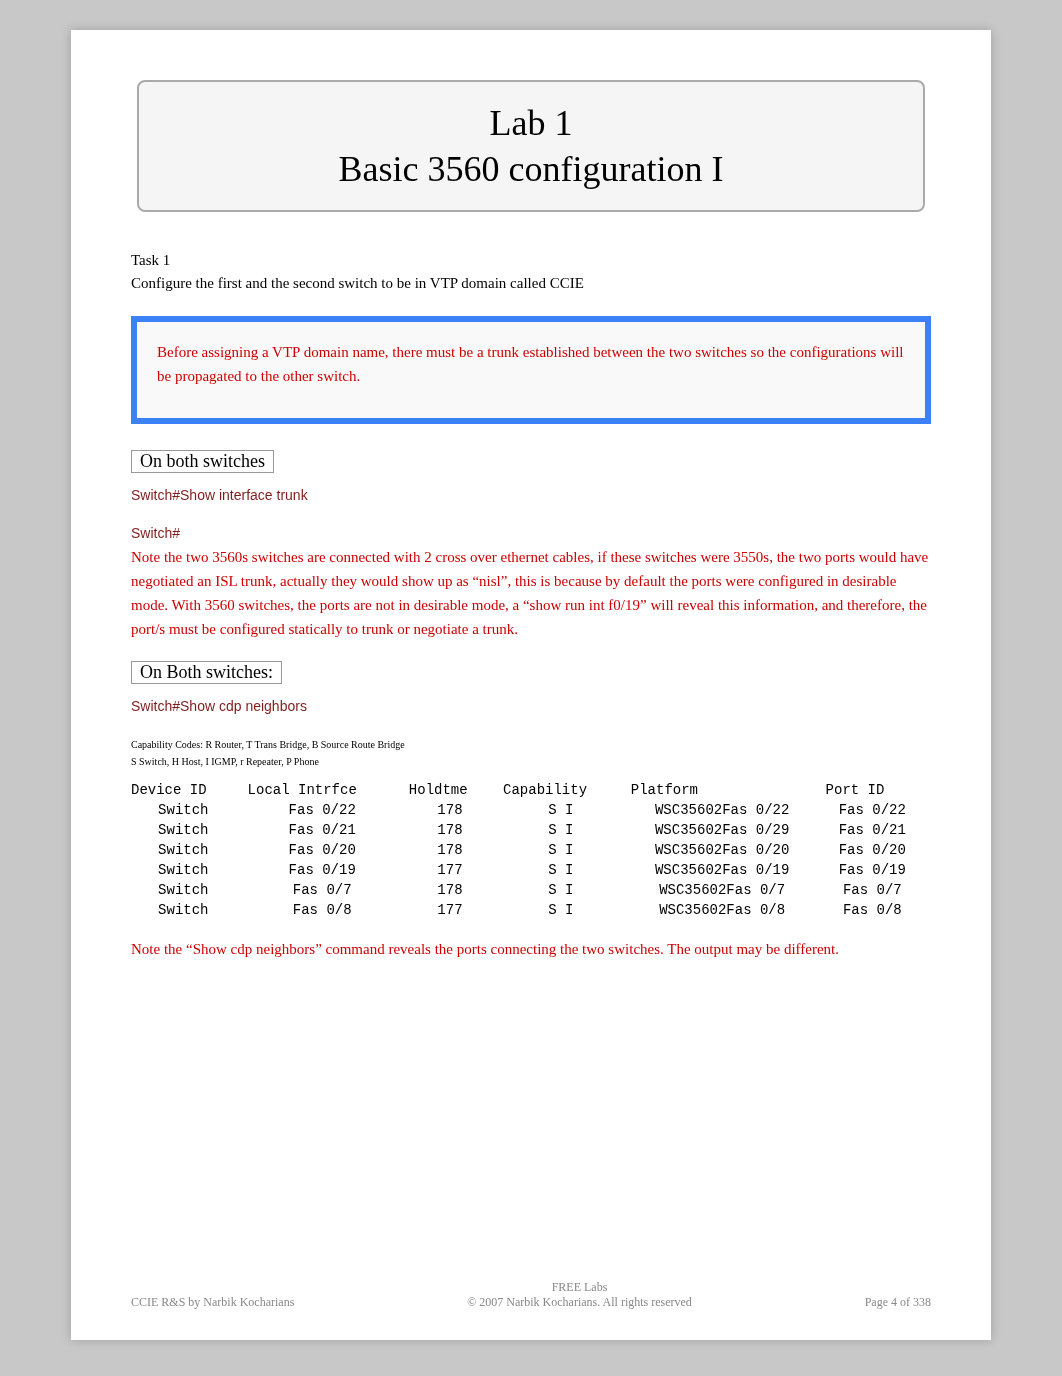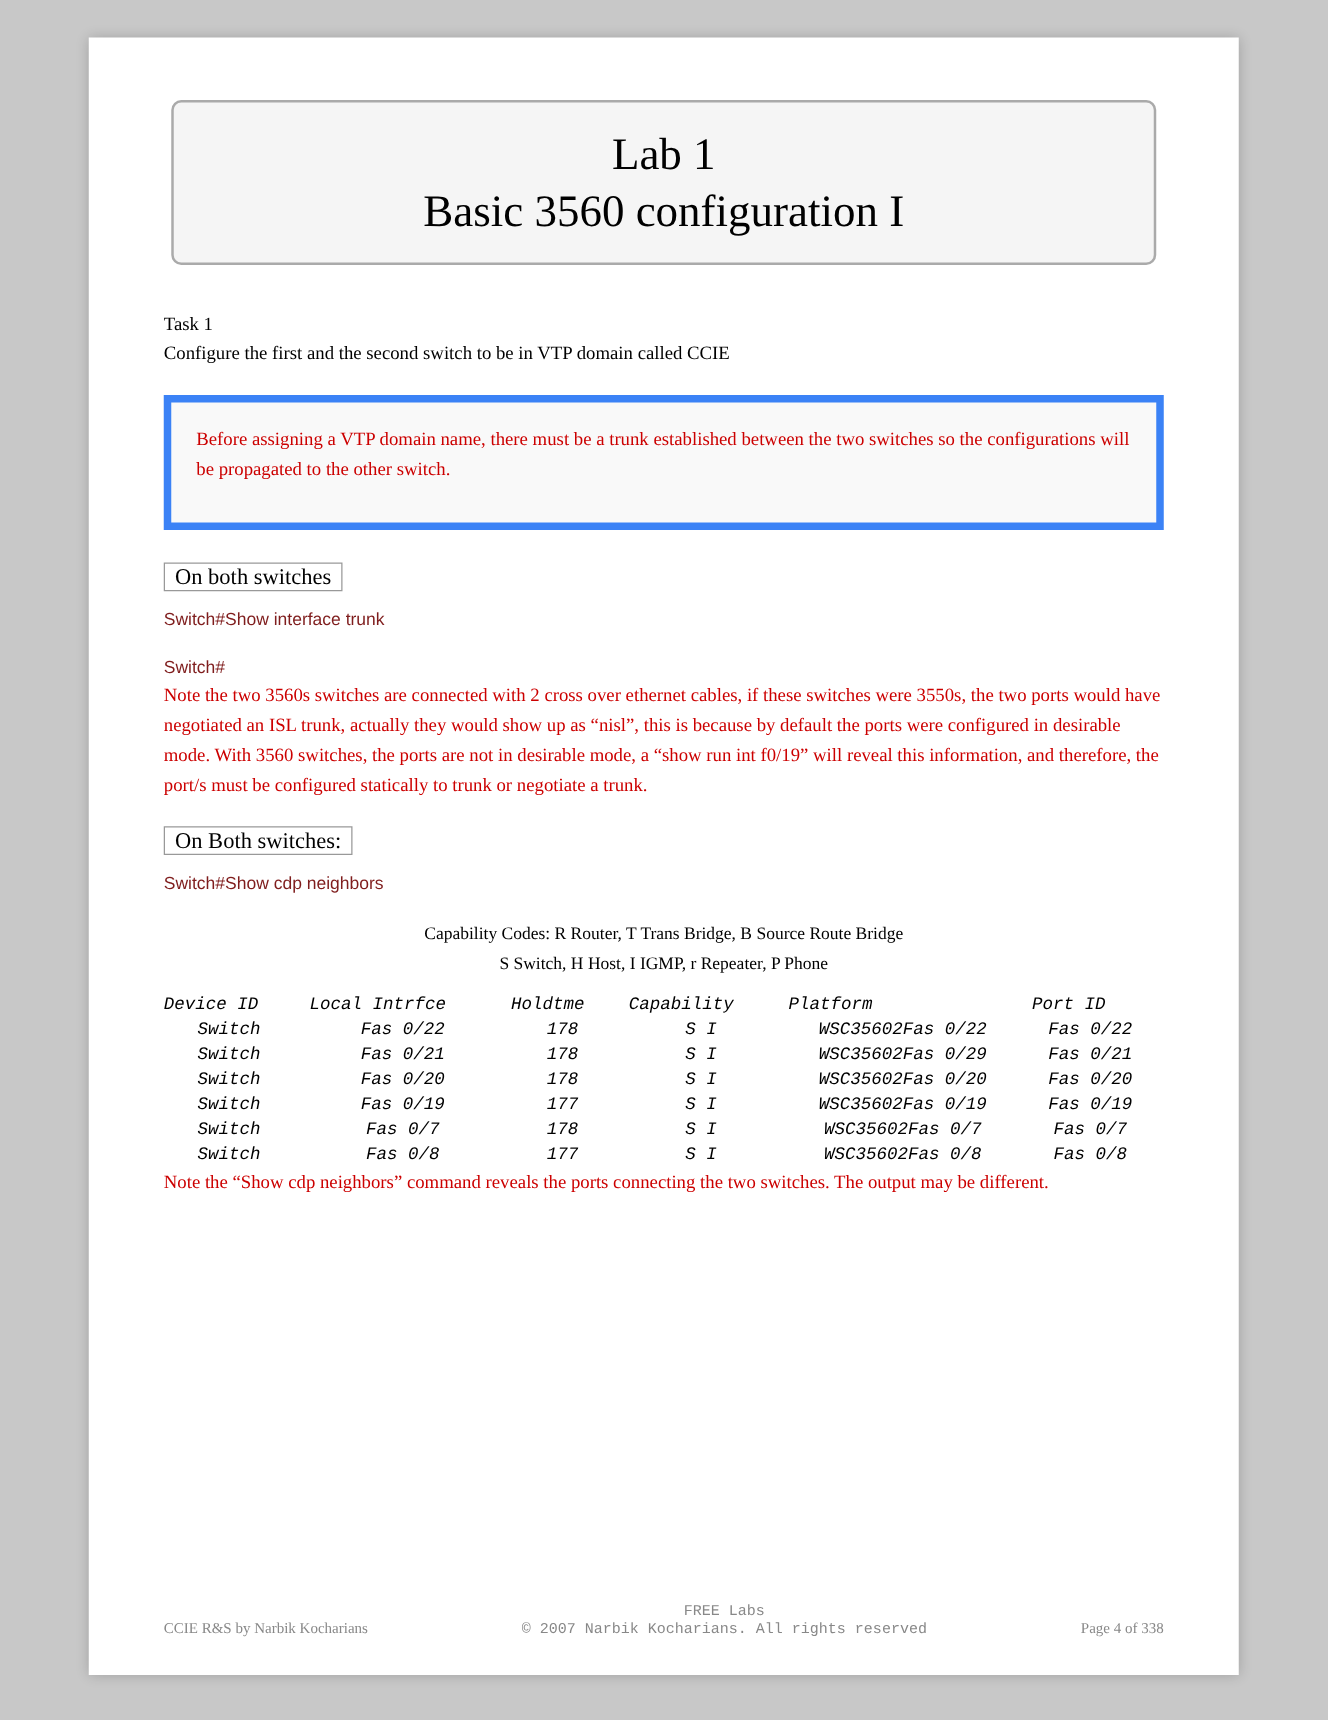--- a/index.html
+++ b/index.html
@@ -80,66 +80,64 @@
     .code-line {
       font-family: Liberation Sans, sans-serif;
       font-size: 14px;
       color: #7f1d1d;
       margin-bottom: 4px;
     }
     .content-section {
       margin-bottom: 16px;
     }
     .table-area {
-      margin: 10px 0 0 0;
-      font-style: italic;
+      margin: 10px 0 17px 0;
     }
     .cdp-table {
       border-collapse: collapse;
       font-family: 'Courier New', Courier, monospace;
       font-size: 14px;
       color: #000;
       width: 100%;
     }
     .cdp-table th {
       text-align: left;
       font-weight: normal;
       padding: 2px 12px 2px 0;
     }
     .cdp-table td {
       text-align: center;
       padding: 2px 12px 2px 0;
     }
     .capability-codes {
       font-family: Georgia, serif;
-      font-size: 14px;
+      font-size: 10px;
       color: #000;
       margin-bottom: 10px;
       line-height: 1.7;
-      text-align: center;
     }
     .footer {
       position: absolute;
       bottom: 30px;
       left: 60px;
       right: 60px;
       display: flex;
       justify-content: space-between;
       align-items: flex-end;
     }
     .footer-left, .footer-right {
       font-size: 12px;
       color: #888;
       font-family: Georgia, serif;
     }
     .footer-center {
       text-align: center;
       font-size: 12px;
       color: #888;
-      font-family: Liberation Mono, monospace;
+      font-family: Liberation Serif, serif;
       flex: 1;
     }
     p {
       margin-bottom: 12px;
     }
   </style>
 </head>
 <body>
 
 <div class="page">

